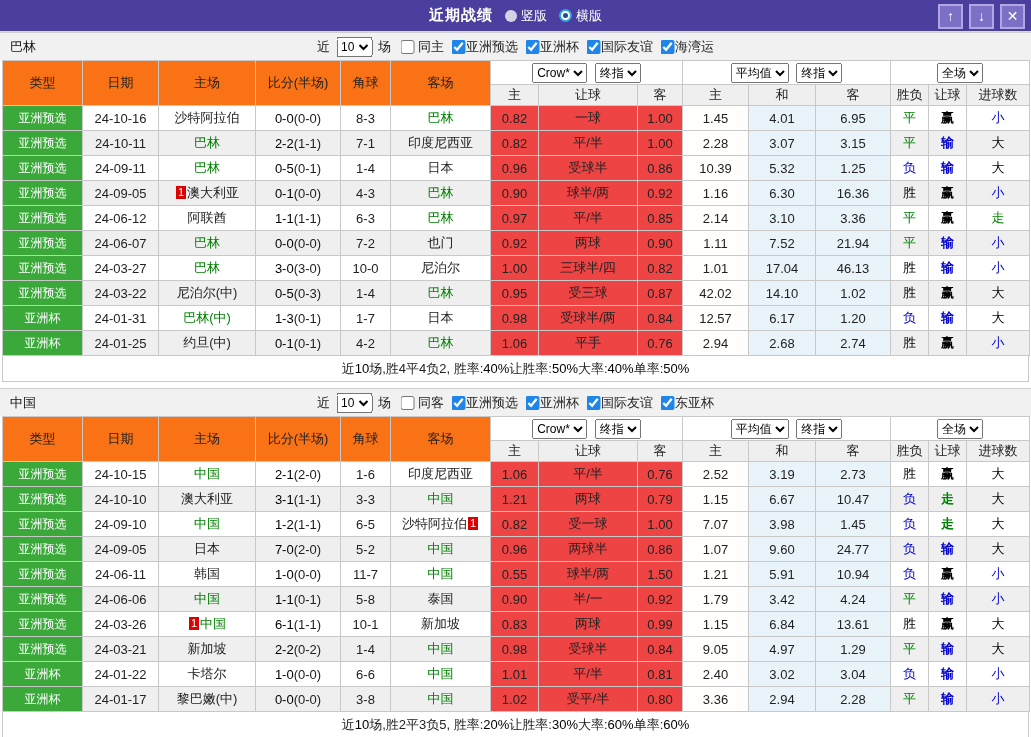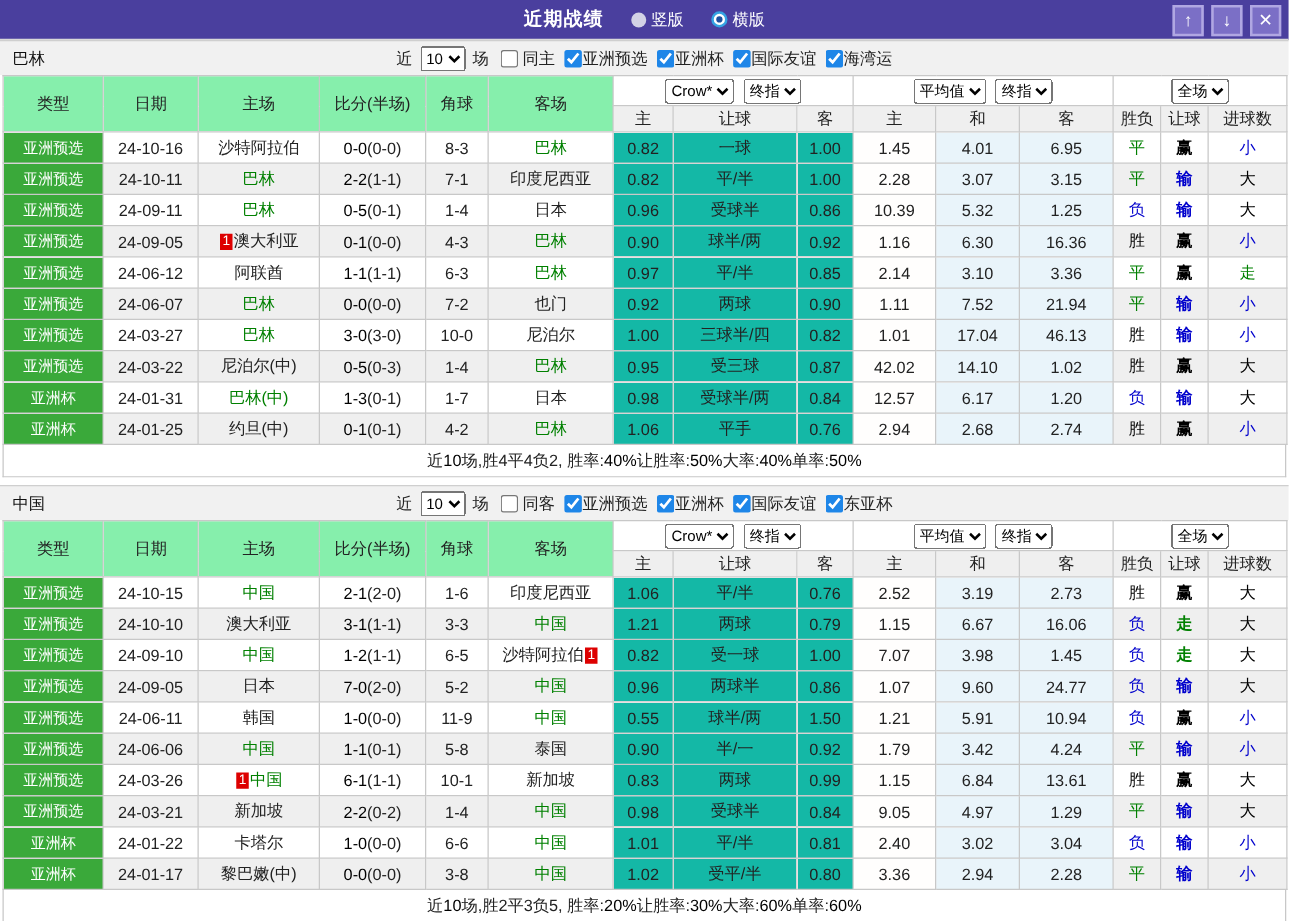--- a/index.html
+++ b/index.html
@@ -7,21 +7,21 @@
   body {
     width:1031px; height:737px; background:#fff;
     font-family:"Liberation Sans","DejaVu Sans",sans-serif;
     font-size:13px; color:#222; overflow:hidden;
   }
   
   .titlebar{
     height:32px; background:#4a3f9e; display:flex; align-items:center;
     position:relative; border-bottom:1px solid #d9d9d9;
   }
-  .title-cluster{ margin:0 auto; display:flex; align-items:center; gap:22px; }
+  .title-cluster{ margin:0 auto; display:flex; align-items:center; gap:12px; }
   .title-text{ color:#fff; font-weight:bold; font-size:15px; letter-spacing:1px; }
   .radio-opt{ display:flex; align-items:center; gap:4px; color:#fff; font-size:13px; cursor:default; }
   .radio-dot{ width:12px; height:12px; border-radius:50%; background:#d2d2e6; display:inline-block; }
   .radio-dot.sel{
     background:#fff; border:2px solid #35a3e3; width:13px; height:13px; position:relative;
   }
   .radio-dot.sel::after{
     content:""; position:absolute; left:2px; top:2px; width:5px; height:5px;
     border-radius:50%; background:#1b4f9e;
   }
@@ -41,26 +41,26 @@
     display:flex; align-items:center; gap:3px; font-size:13px; white-space:nowrap;
   }
   .filters select{ font-size:12px; height:20px; margin:0 3px; }
   .filters input[type=checkbox]{ width:14px; height:14px; accent-color:#1e86e8; margin:0 1px 0 6px; vertical-align:middle; }
   .filters .comp input[type=checkbox]{ margin-left:4px; }
   
   table{ border-collapse:collapse; table-layout:fixed; width:1027px; margin:0 2px; text-align:center; font-size:13px; }
   th,td{ border:1px solid #c8c8c8; padding:0; overflow:hidden; white-space:nowrap; font-weight:normal; }
   thead .group-row th{ height:24px; background:#fff; }
   thead .sub-row th{ height:21px; background:#efefef; }
-  thead th.side{ background:#86efac;margin-top:48px; }
+  thead th.side{ background:#f97316;margin-top:48px; }
   thead select{ font-size:12px; height:20px; margin:0 2px; }
   tbody td{ height:25px; }
   td.type{ background:#3aa93a; color:#fff; font-size:12px; }
   tr:nth-child(even) td.stripe{ background:#efefef; }
-  td.odds-cream{ background:#14b8a6; }
+  td.odds-cream{ background:#ef4444; }
   td.odds-white{ background:#fffefd; }
   td.odds-blue{ background:#e9f4fa; }
   td.hbold{ font-weight:bold; }
   .t-red{ color:#000000; }
   .t-green{ color:#008000; }
   .t-blue{ color:#0000cc; }
   .badge{
     display:inline-block; background:#dd0000; color:#fff; font-size:11px; line-height:13px;
     padding:0 2px; margin:0 1px; vertical-align:1px;
   }
@@ -435,21 +435,21 @@
     <td class="stripe">24-10-10</td>
     <td class="stripe"><span>澳大利亚</span></td>
     <td class="stripe"><span class="t-red">3-1</span><span>(1-1)</span></td>
     <td class="stripe">3-3</td>
     <td class="stripe"><span class="t-green">中国</span></td>
     <td class="odds-cream">1.21</td>
     <td class="odds-cream">两球</td>
     <td class="odds-cream">0.79</td>
     <td class="odds-white">1.15</td>
     <td class="odds-blue">6.67</td>
-    <td class="odds-blue">16.06</td>
+    <td class="odds-blue">10.47</td>
     <td class="stripe t-blue">负</td>
     <td class="stripe hbold t-green">走</td>
     <td class="stripe t-red">大</td>
   </tr>
           <tr>
     <td class="type">亚洲预选</td>
     <td class="stripe">24-09-10</td>
     <td class="stripe"><span class="t-green">中国</span></td>
     <td class="stripe"><span class="t-red">1-2</span><span>(1-1)</span></td>
     <td class="stripe">6-5</td>
@@ -479,21 +479,21 @@
     <td class="odds-blue">24.77</td>
     <td class="stripe t-blue">负</td>
     <td class="stripe hbold t-blue">输</td>
     <td class="stripe t-red">大</td>
   </tr>
           <tr>
     <td class="type">亚洲预选</td>
     <td class="stripe">24-06-11</td>
     <td class="stripe"><span>韩国</span></td>
     <td class="stripe"><span class="t-red">1-0</span><span>(0-0)</span></td>
-    <td class="stripe">11-9</td>
+    <td class="stripe">11-7</td>
     <td class="stripe"><span class="t-green">中国</span></td>
     <td class="odds-cream">0.55</td>
     <td class="odds-cream">球半/两</td>
     <td class="odds-cream">1.50</td>
     <td class="odds-white">1.21</td>
     <td class="odds-blue">5.91</td>
     <td class="odds-blue">10.94</td>
     <td class="stripe t-blue">负</td>
     <td class="stripe hbold t-red">赢</td>
     <td class="stripe t-blue">小</td>

